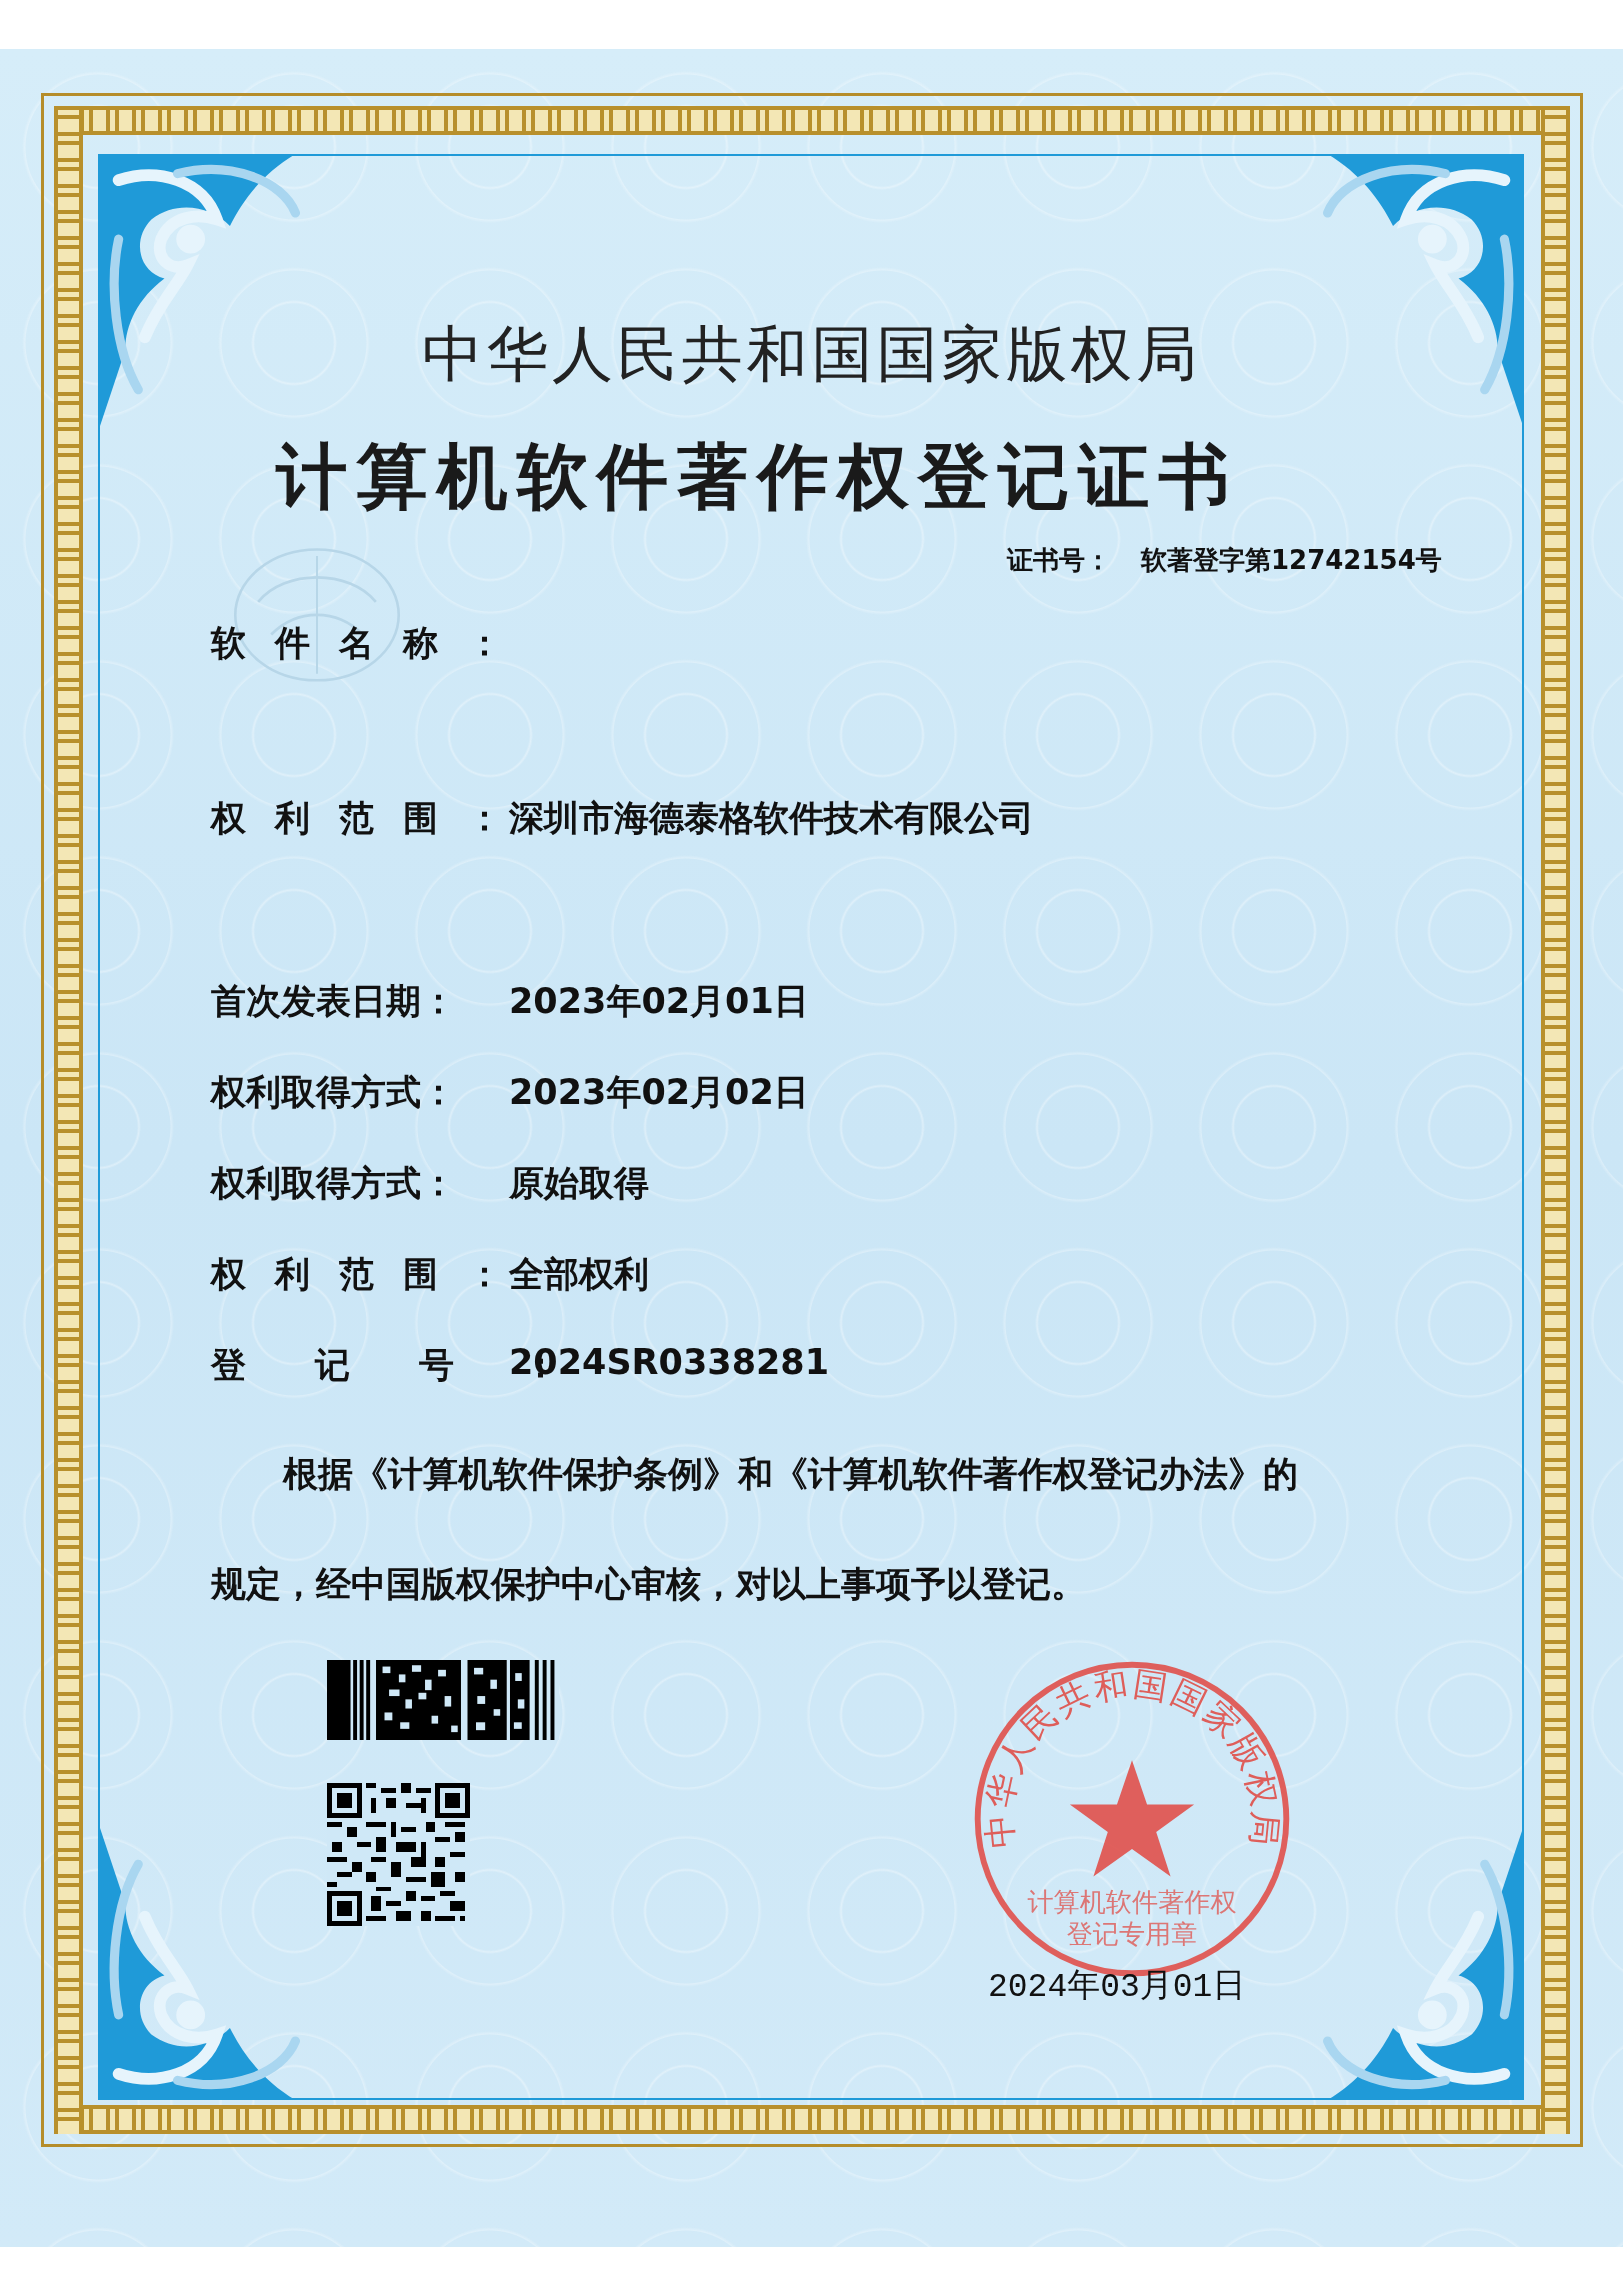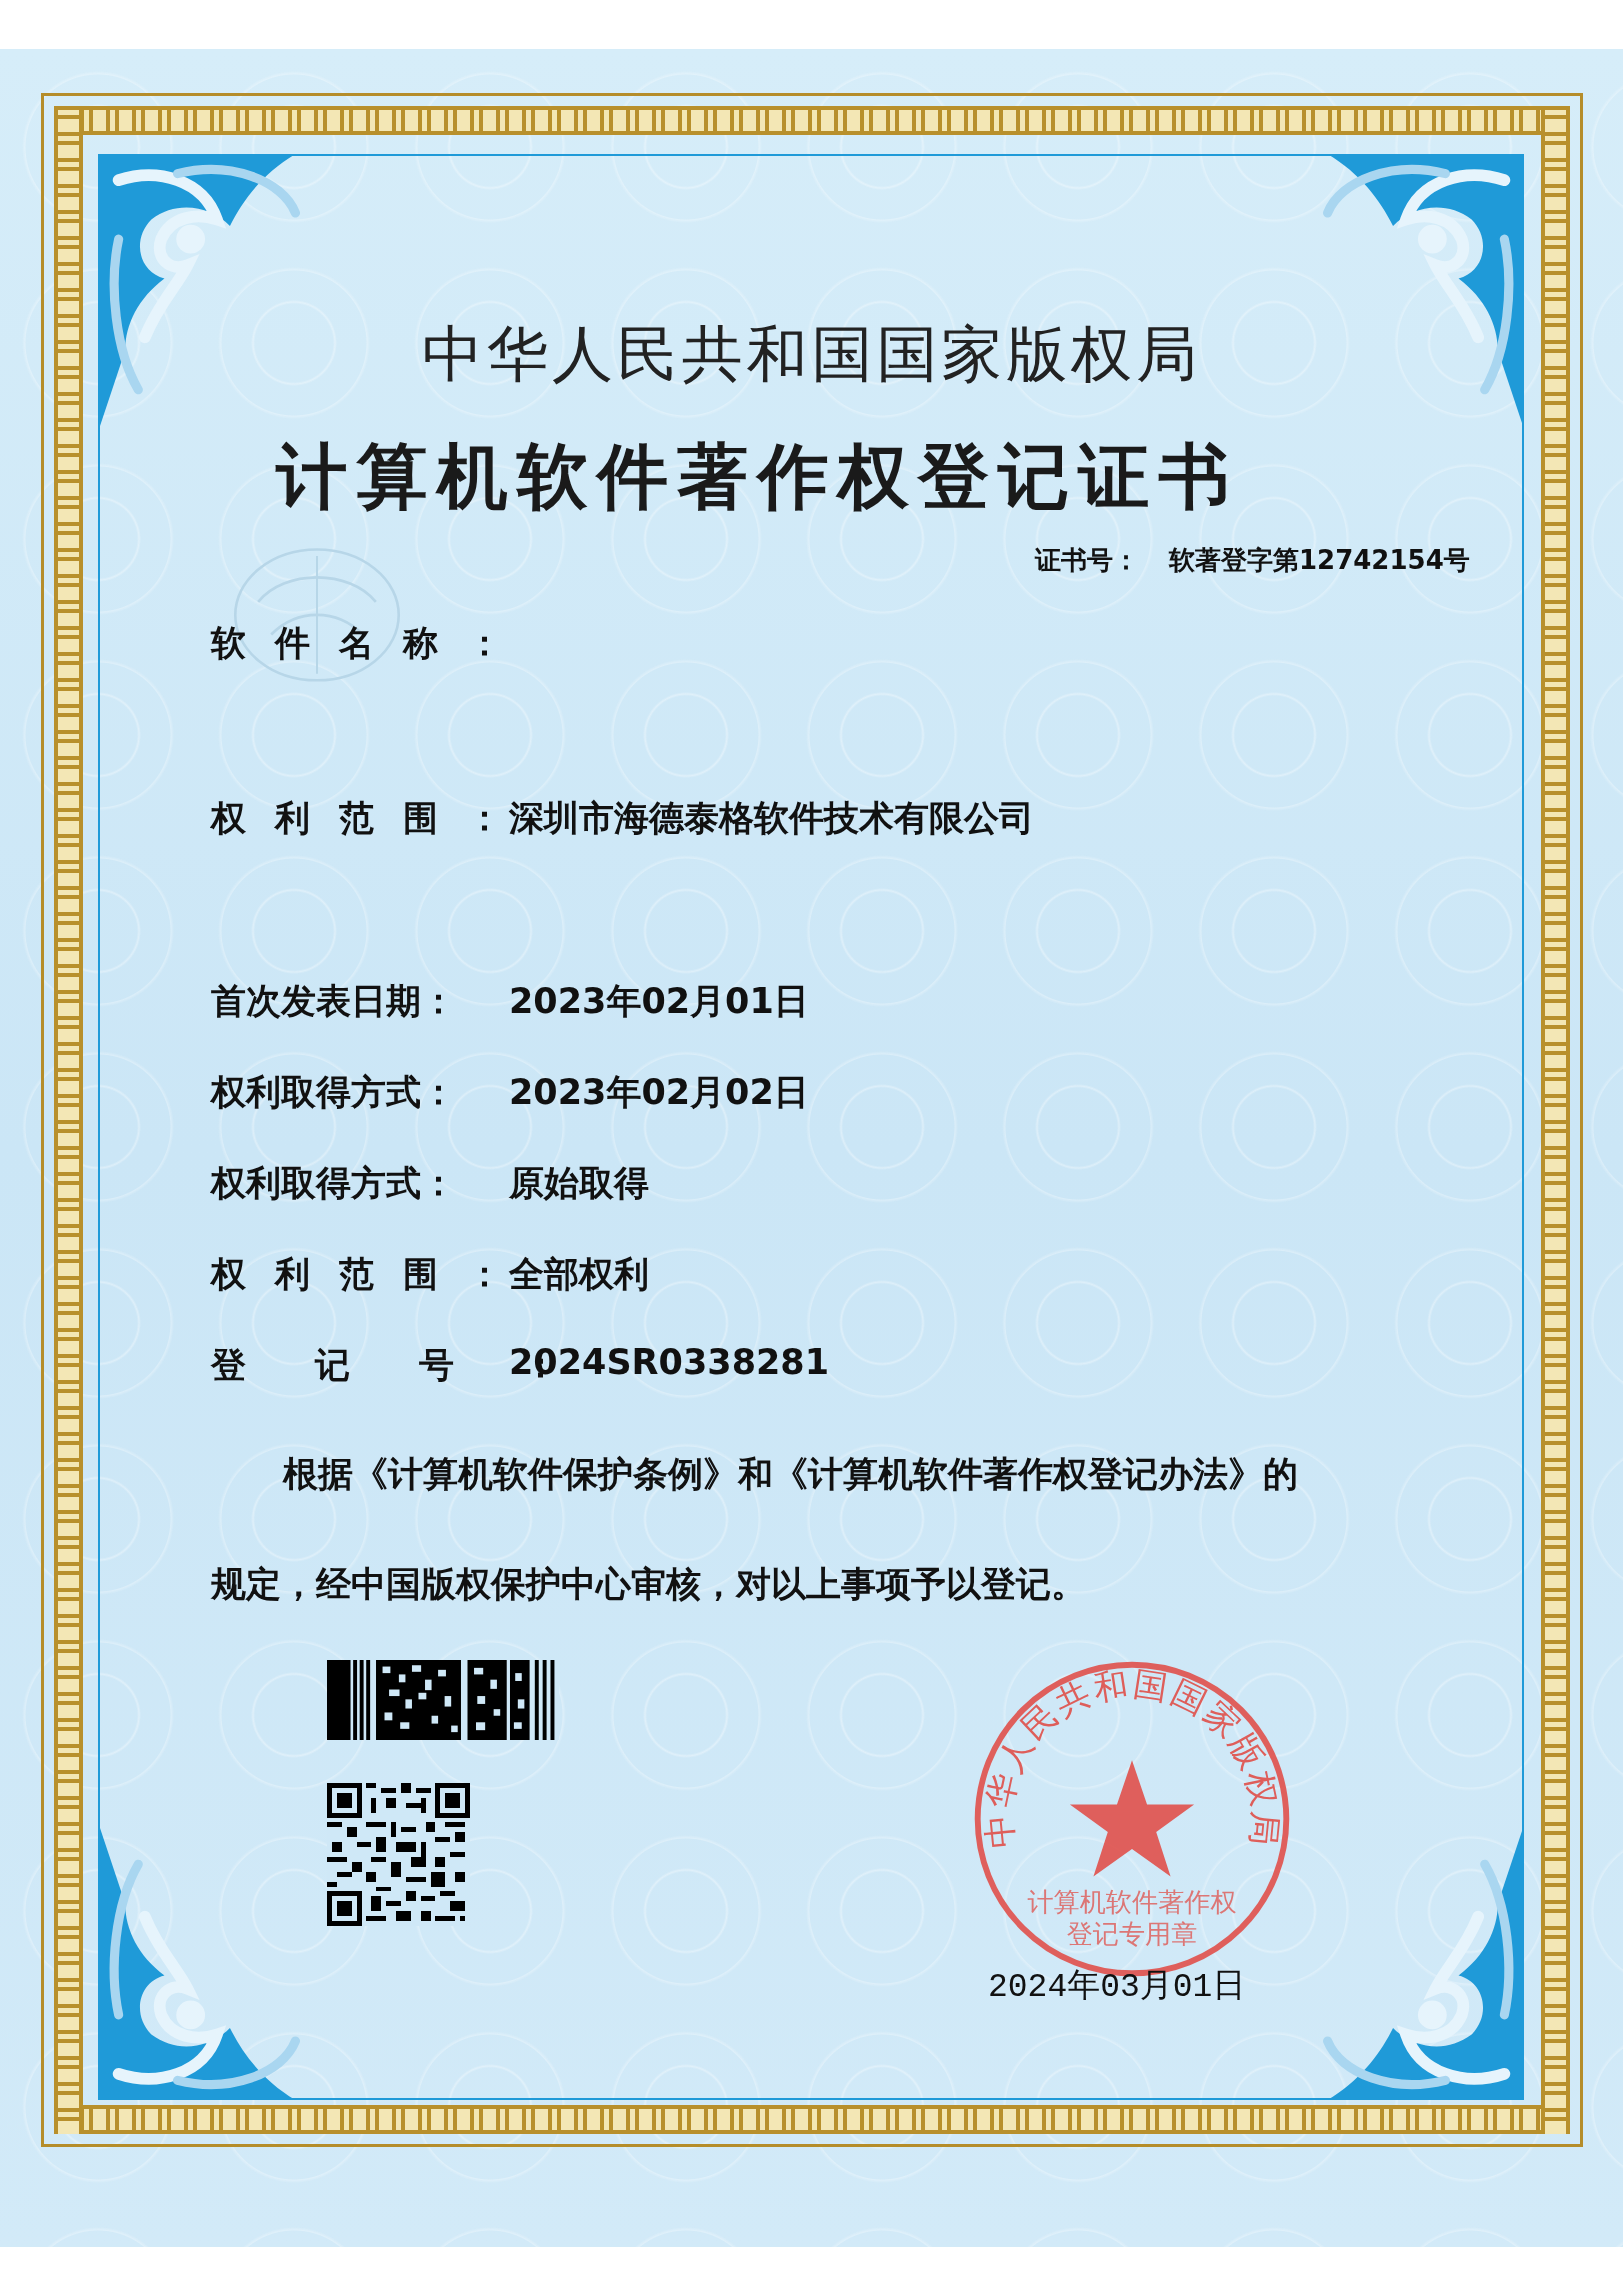--- a/index.html
+++ b/index.html
@@ -69,21 +69,21 @@
   }
   .title-2 {
     position: absolute; left: 0; width: 1515px; top: 430px; text-align: center;
     font-family: "DejaVu Sans", "Liberation Sans", sans-serif;
     font-weight: bold; font-size: 71px; color: #1a1a1a; letter-spacing: 9.2px;
   }
   .cert-no {
     position: absolute; left: 1007px; top: 543px; font-size: 26px; font-weight: bold; color: #111;
     white-space: nowrap;
   }
-  .cert-no .lbl { margin-right: 30px; margin-left: 28px; }
+  .cert-no .lbl { margin-right: 30px; }
 
   .field {
     position: absolute; left: 211px; font-size: 35px; font-weight: bold; color: #111; white-space: nowrap;
   }
   .field .label { display: inline-block; width: 298px; }
   .field .value { position: absolute; left: 298px; top: 0; }
   .field .value div { line-height: 46px; }
   .spaced-4 { letter-spacing: 29px; }
 
   .statement {

